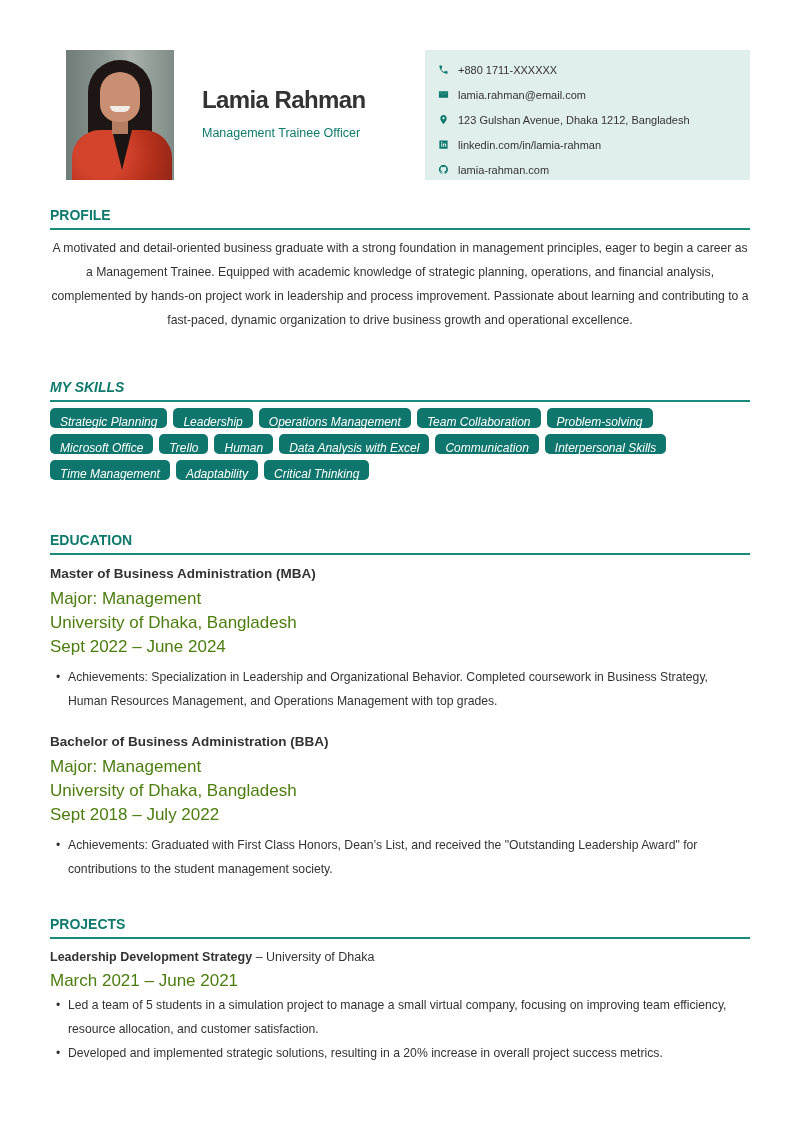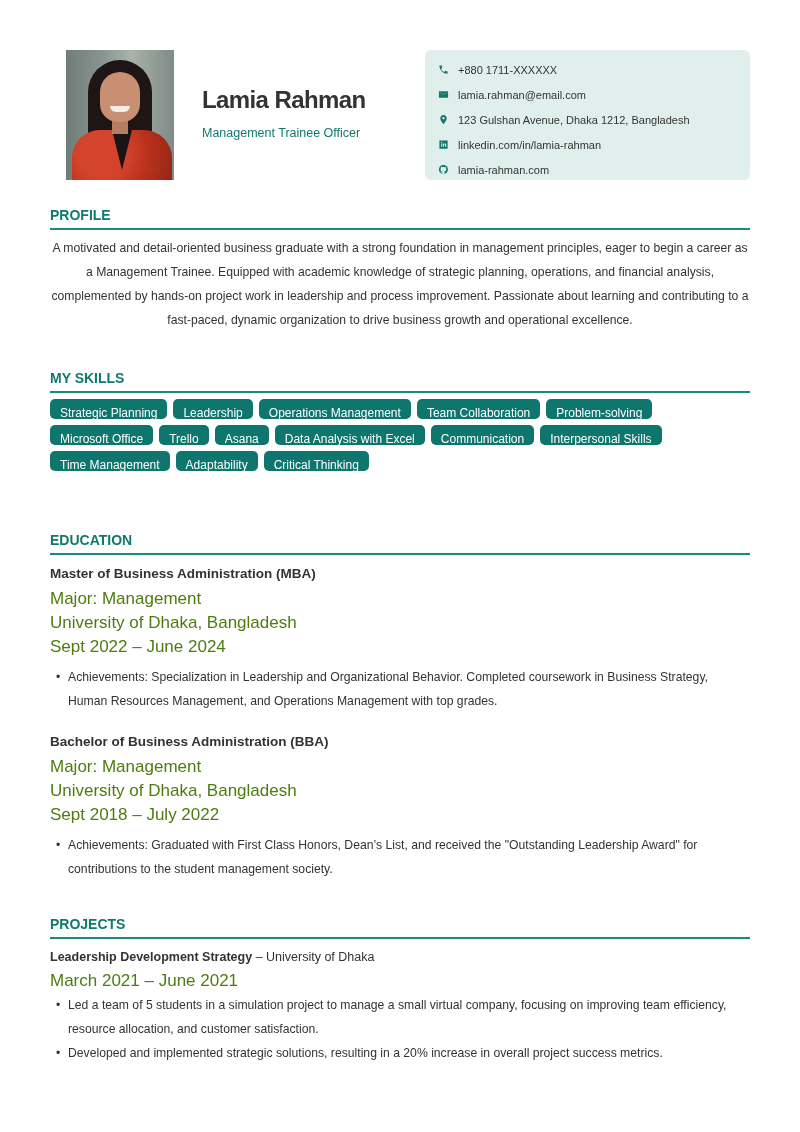--- a/index.html
+++ b/index.html
@@ -13,21 +13,21 @@
     .photo .face { position: absolute; left: 34px; top: 22px; width: 40px; height: 50px; border-radius: 20px 20px 18px 18px; background: #c98f72; }
     .photo .smile { position: absolute; left: 44px; top: 56px; width: 20px; height: 6px; border-radius: 0 0 10px 10px; background: #f2ece6; }
     .photo .neck { position: absolute; left: 46px; top: 68px; width: 16px; height: 16px; background: #b57d62; }
     .photo .shirt { position: absolute; left: 6px; top: 80px; width: 100px; height: 60px; border-radius: 28px 28px 0 0;
       background: radial-gradient(circle at 30% 40%, #d4442c 0 30%, #b8311d 60%, #8e2514 100%); }
     .photo .shirt::after { content: ""; position: absolute; left: 40px; top: 0; width: 20px; height: 40px; background: #1a1414; clip-path: polygon(0 0, 100% 0, 50% 100%); }
 
     .name { position: absolute; left: 136px; top: 36px; font-size: 24px; font-weight: 700; color: #333333; letter-spacing: -0.6px; }
     .title { position: absolute; left: 136px; top: 76px; font-size: 12.5px; color: #0f7a6c; }
 
-    .contact { position: absolute; left: 425px; top: 50px; width: 325px; height: 130px; background: #e0efec; border-radius: 6px; padding: 7px 12px; }
+    .contact { position: absolute; left: 425px; top: 50px; width: 325px; height: 130px; background: #e0efec; border-radius: 0; padding: 7px 12px; }
     .contact-row { display: flex; align-items: center; height: 25px; font-size: 11px; color: #333333; }
     .contact-row .ic { width: 12px; height: 12px; margin-right: 9px; display: inline-flex; align-items: center; justify-content: center; }
     .contact-row svg { width: 11px; height: 11px; fill: #0f7a6c; }
 
     .section { position: absolute; left: 50px; width: 700px; }
     .sec-title { font-size: 14px; font-weight: 700; color: #0f7a6c; height: 22px; line-height: 18px; }
     .sec-rule { height: 2px; background: #1a8a7b; margin-bottom: 6px; }
 
     .profile-text { font-size: 12.2px; line-height: 24px; color: #333333; text-align: center; }
 
@@ -101,32 +101,32 @@
     <span>lamia-rahman.com</span>
   </div>
 </div>
 
 <div class="section" style="top:206px;">
   <div class="sec-title">PROFILE</div>
   <div class="sec-rule"></div>
   <p class="profile-text">A motivated and detail-oriented business graduate with a strong foundation in management principles, eager to begin a career as a Management Trainee. Equipped with academic knowledge of strategic planning, operations, and financial analysis, complemented by hands-on project work in leadership and process improvement. Passionate about learning and contributing to a fast-paced, dynamic organization to drive business growth and operational excellence.</p>
 </div>
 
-<div class="section" style="top:369px;">
+<div class="section" style="top:378px;font-style:italic;">
   <div class="sec-title">MY SKILLS</div>
   <div class="sec-rule"></div>
   <div class="chips">
     <span class="chip">Strategic Planning</span>
     <span class="chip">Leadership</span>
     <span class="chip">Operations Management</span>
     <span class="chip">Team Collaboration</span>
     <span class="chip">Problem-solving</span>
     <span class="chip">Microsoft Office</span>
     <span class="chip">Trello</span>
-    <span class="chip">Asana</span>
+    <span class="chip">Human</span>
     <span class="chip">Data Analysis with Excel</span>
     <span class="chip">Communication</span>
     <span class="chip">Interpersonal Skills</span>
     <span class="chip">Time Management</span>
     <span class="chip">Adaptability</span>
     <span class="chip">Critical Thinking</span>
   </div>
 </div>
 
 <div class="section" style="top:531px;">

